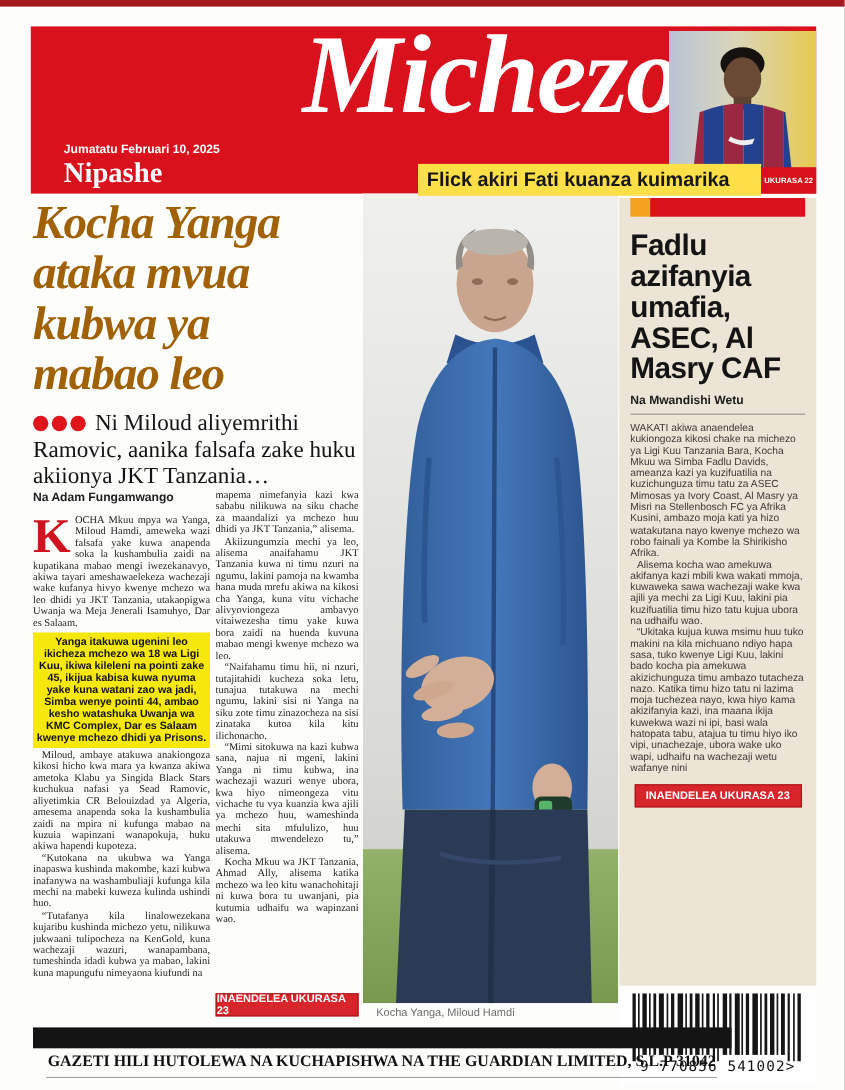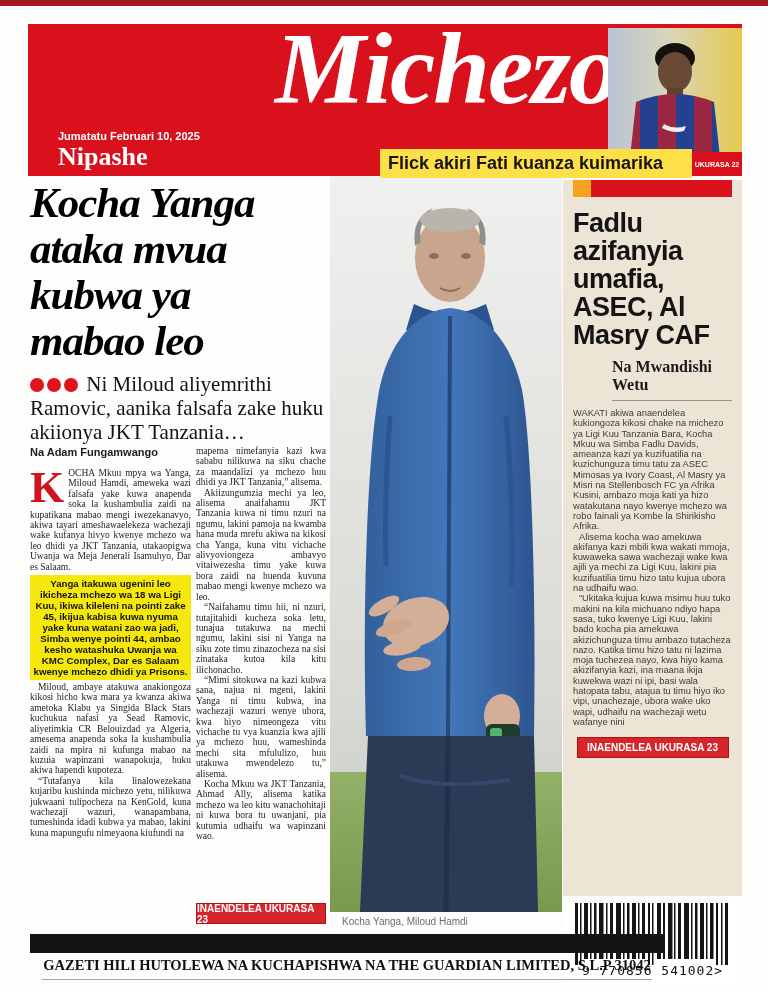--- a/index.html
+++ b/index.html
@@ -31,21 +31,21 @@
     display:flex; align-items:center; padding-left:8px;
     font-family:"Liberation Sans", sans-serif; font-weight:bold; font-size:18px; color:#161616;
     z-index:5; }
   .teaser-tag { left:692px; top:152px; width:50px; height:24px; background:#d8111c;
     display:flex; align-items:center; justify-content:center; color:#fff;
     font-family:"Liberation Sans", sans-serif; font-weight:bold; font-size:7px; z-index:6; }
 
   
   .headline { left:30px; top:180px; width:310px;
     font-family:"Liberation Serif", serif; font-weight:bold; font-style:italic;
-    font-size:43px; line-height:46px; letter-spacing:-1px; color:#000000; }
+    font-size:43px; line-height:46px; letter-spacing:-1px; color:#a16207; }
   .standfirst { left:30px; top:372px; width:302px;
     font-size:21px; line-height:24px; color:#131313; }
   .dot { display:inline-block; width:14px; height:14px; border-radius:50%;
     background:#e0151c; margin-right:3px; vertical-align:-1px; }
   .byline-left { left:30px; top:446px;
     font-family:"Liberation Sans", sans-serif; font-weight:bold; font-size:11px; color:#1c1c1c; }
 
   .col1 { left:30px; top:468px; width:161px; height:464px; overflow:hidden; }
   .col2 { left:196px; top:446px; width:130px; height:455px; overflow:hidden; }
   .bodytext p { font-size:9.5px; line-height:10.4px; text-align:justify; color:#1d1d1d; }
@@ -67,21 +67,21 @@
     font-size:10px; color:#6d6d6d; }
 
   
   .side-col { left:563px; top:180px; width:179px; height:716px; background:#ece4d5; padding:0 10px; }
   .side-header { display:flex; height:17px; }
   .side-header .sq { width:18px; height:17px; background:#f5a21f; }
   .side-header .bar { flex:1; height:17px; background:#d8111c; }
   .side-headline { margin-top:12px; font-family:"Liberation Sans", sans-serif;
     font-weight:bold; font-size:27px; line-height:28px; letter-spacing:-0.5px; color:#141414; }
   .side-byline { margin-top:9px; padding-bottom:6px; border-bottom:1px solid #9a9288;
-    font-family:Liberation Serif, serif; font-weight:bold; font-size:16px; color:#1a1a1a;margin-left:39px; }
+    font-family:Liberation Sans, sans-serif; font-weight:bold; font-size:11px; color:#1a1a1a; }
   .side-body { margin-top:7px; }
   .side-body p { font-family:"Liberation Sans", sans-serif; font-size:9.3px;
     line-height:10.3px; color:#3e3c38; text-align:left; }
   .side-body p.ind { text-indent:6px; }
   .banner-side { margin:10px auto 0 auto; width:152px; height:21px; }
 
   
   .barcode-box { left:563px; top:903px; width:179px; height:84px; background:#fff;
     display:flex; flex-direction:column; align-items:center; }
   .barcode-num { font-family:"DejaVu Sans Mono", monospace; font-size:13px;
@@ -151,20 +151,21 @@
     <span class="dot"></span><span class="dot"></span><span class="dot"></span>
     <span>Ni Miloud aliyemrithi Ramovic, aanika falsafa zake huku akiionya JKT Tanzania…</span>
   </div>
 
   <div class="abs byline-left">Na Adam Fungamwango</div>
 
   <div class="abs col1 bodytext">
     <p><span class="dropcap">K</span><span>OCHA Mkuu mpya wa Yanga, Miloud Hamdi, ameweka wazi falsafa yake kuwa anapenda soka la kushambulia zaidi na kupatikana mabao mengi iwezekanavyo, akiwa tayari ameshawaelekeza wachezaji wake kufanya hivyo kwenye mchezo wa leo dhidi ya JKT Tanzania, utakaopigwa Uwanja wa Meja Jenerali Isamuhyo, Dar es Salaam.</span></p>
     <div class="highlight">Yanga itakuwa ugenini leo ikicheza mchezo wa 18 wa Ligi Kuu, ikiwa kileleni na pointi zake 45, ikijua kabisa kuwa nyuma yake kuna watani zao wa jadi, Simba wenye pointi 44, ambao kesho watashuka Uwanja wa KMC Complex, Dar es Salaam kwenye mchezo dhidi ya Prisons.</div>
     <p class="ind">Miloud, ambaye atakuwa anakiongoza kikosi hicho kwa mara ya kwanza akiwa ametoka Klabu ya Singida Black Stars kuchukua nafasi ya Sead Ramovic, aliyetimkia CR Belouizdad ya Algeria, amesema anapenda soka la kushambulia zaidi na mpira ni kufunga mabao na kuzuia wapinzani wanapokuja, huku akiwa hapendi kupoteza.</p>
+    <p class="ind">“Kutokana na ukubwa wa Yanga inapaswa kushinda makombe, kazi kubwa inafanywa na washambuliaji kufunga kila mechi na mabeki kuweza kulinda ushindi huo.</p>
     <p class="ind">“Tutafanya kila linalowezekana kujaribu kushinda michezo yetu, nilikuwa jukwaani tulipocheza na KenGold, kuna wachezaji wazuri, wanapambana, tumeshinda idadi kubwa ya mabao, lakini kuna mapungufu nimeyaona kiufundi na</p>
   </div>
 
   <div class="abs col2 bodytext">
     <p>mapema nimefanyia kazi kwa sababu nilikuwa na siku chache za maandalizi ya mchezo huu dhidi ya JKT Tanzania,” alisema.</p>
     <p class="ind">Akiizungumzia mechi ya leo, alisema anaifahamu JKT Tanzania kuwa ni timu nzuri na ngumu, lakini pamoja na kwamba hana muda mrefu akiwa na kikosi cha Yanga, kuna vitu vichache alivyoviongeza ambavyo vitaiwezesha timu yake kuwa bora zaidi na huenda kuvuna mabao mengi kwenye mchezo wa leo.</p>
     <p class="ind">“Naifahamu timu hii, ni nzuri, tutajitahidi kucheza soka letu, tunajua tutakuwa na mechi ngumu, lakini sisi ni Yanga na siku zote timu zinazocheza na sisi zinataka kutoa kila kitu ilichonacho.</p>
     <p class="ind">“Mimi sitokuwa na kazi kubwa sana, najua ni mgeni, lakini Yanga ni timu kubwa, ina wachezaji wazuri wenye ubora, kwa hiyo nimeongeza vitu vichache tu vya kuanzia kwa ajili ya mchezo huu, wameshinda mechi sita mfululizo, huu utakuwa mwendelezo tu,” alisema.</p>
     <p class="ind">Kocha Mkuu wa JKT Tanzania, Ahmad Ally, alisema katika mchezo wa leo kitu wanachohitaji ni kuwa bora tu uwanjani, pia kutumia udhaifu wa wapinzani wao.</p>
   </div>

